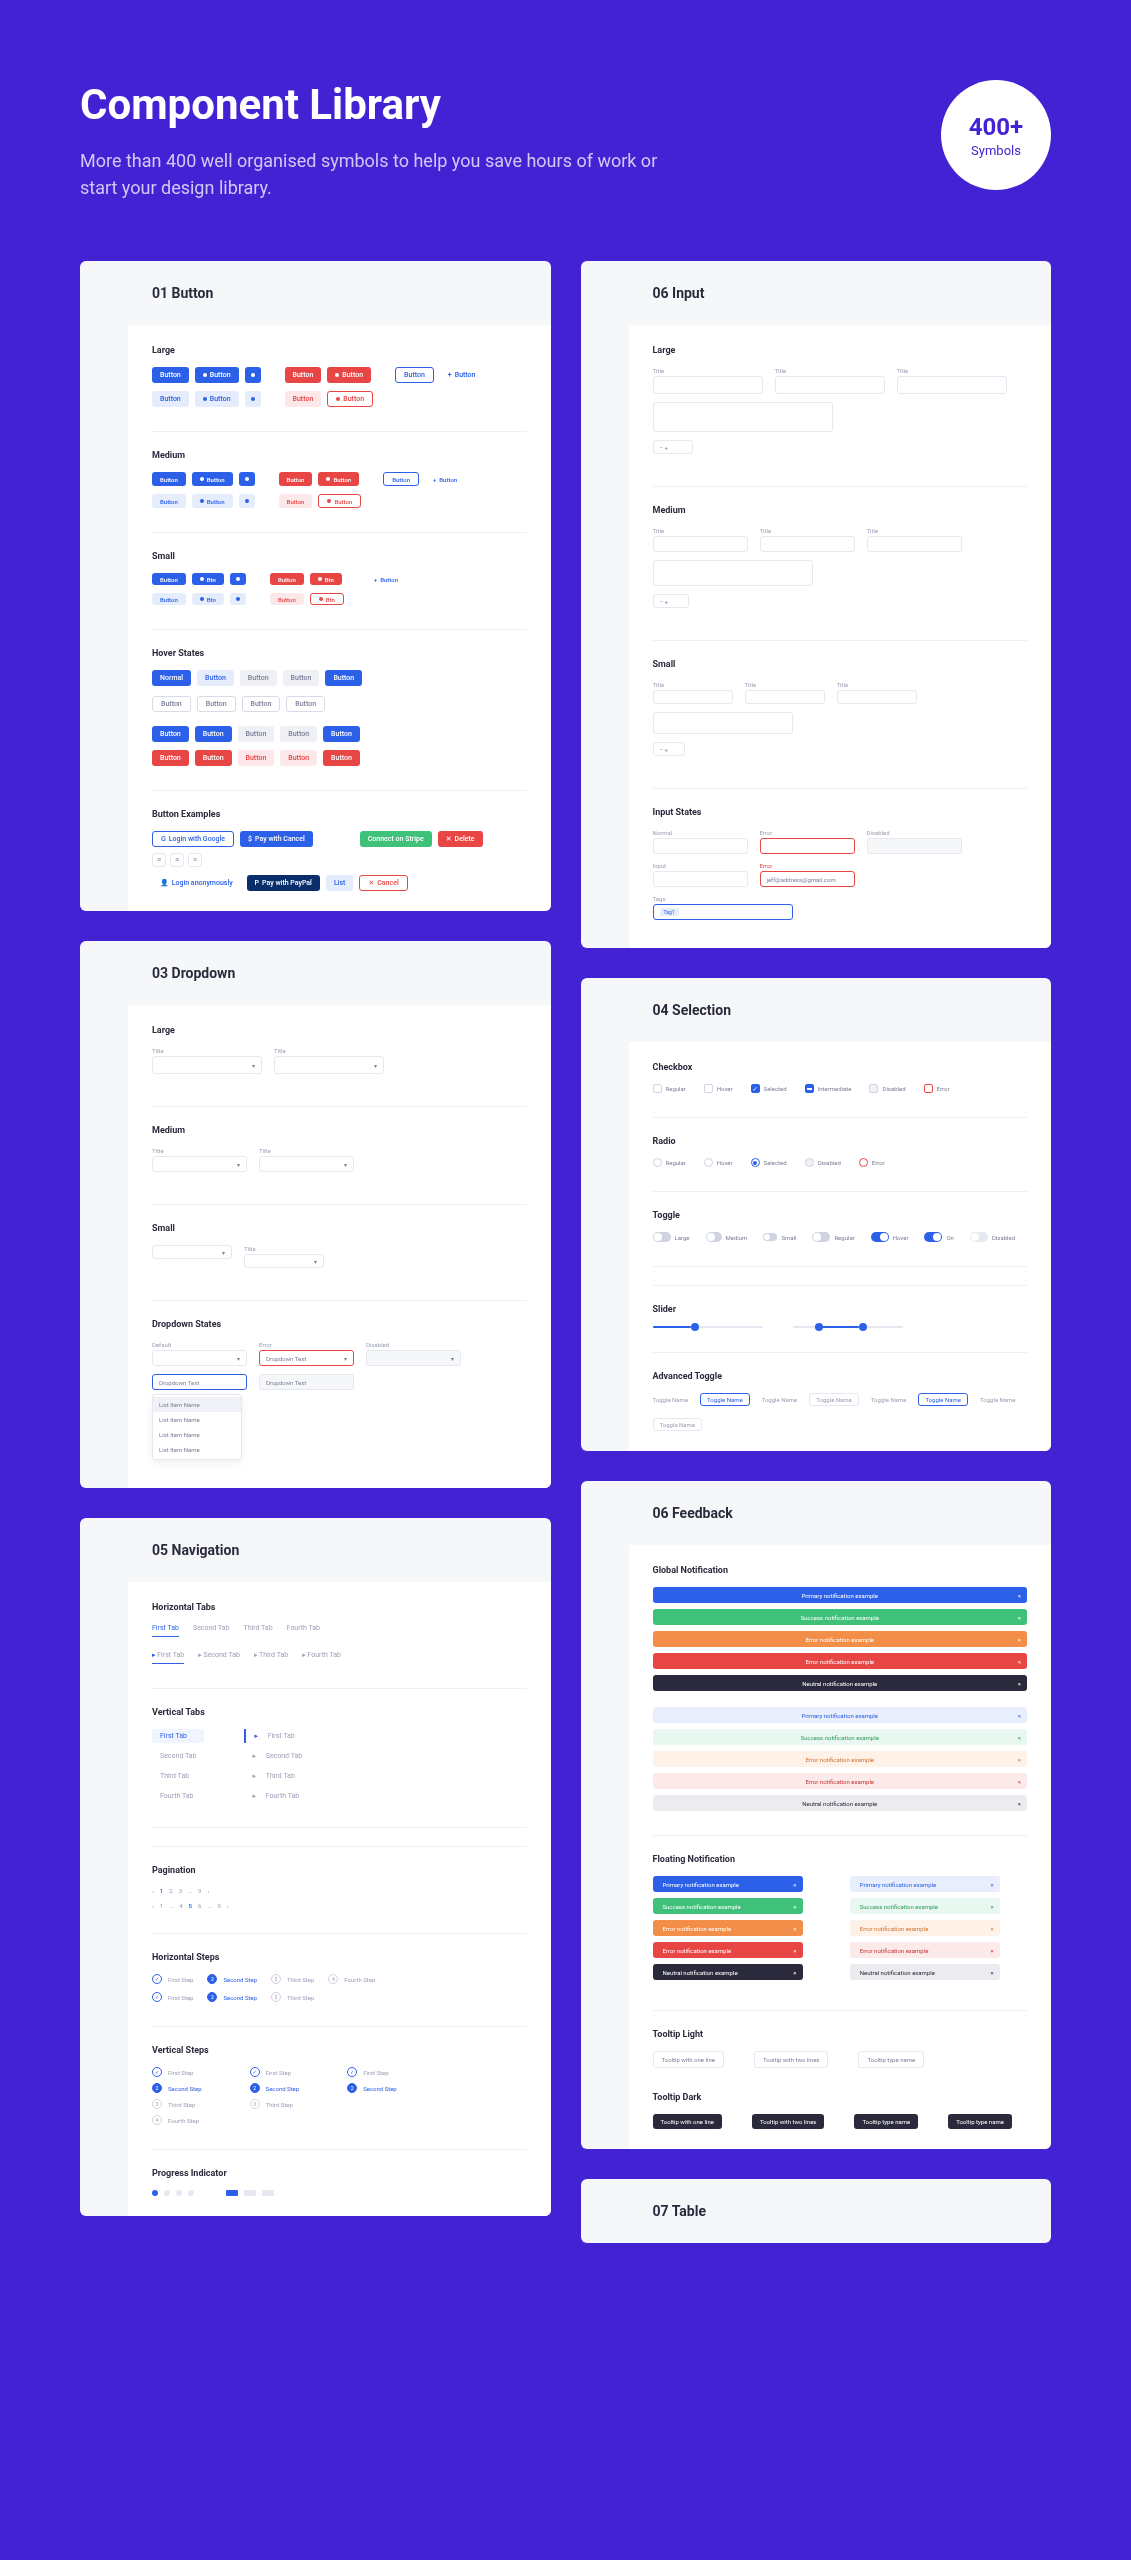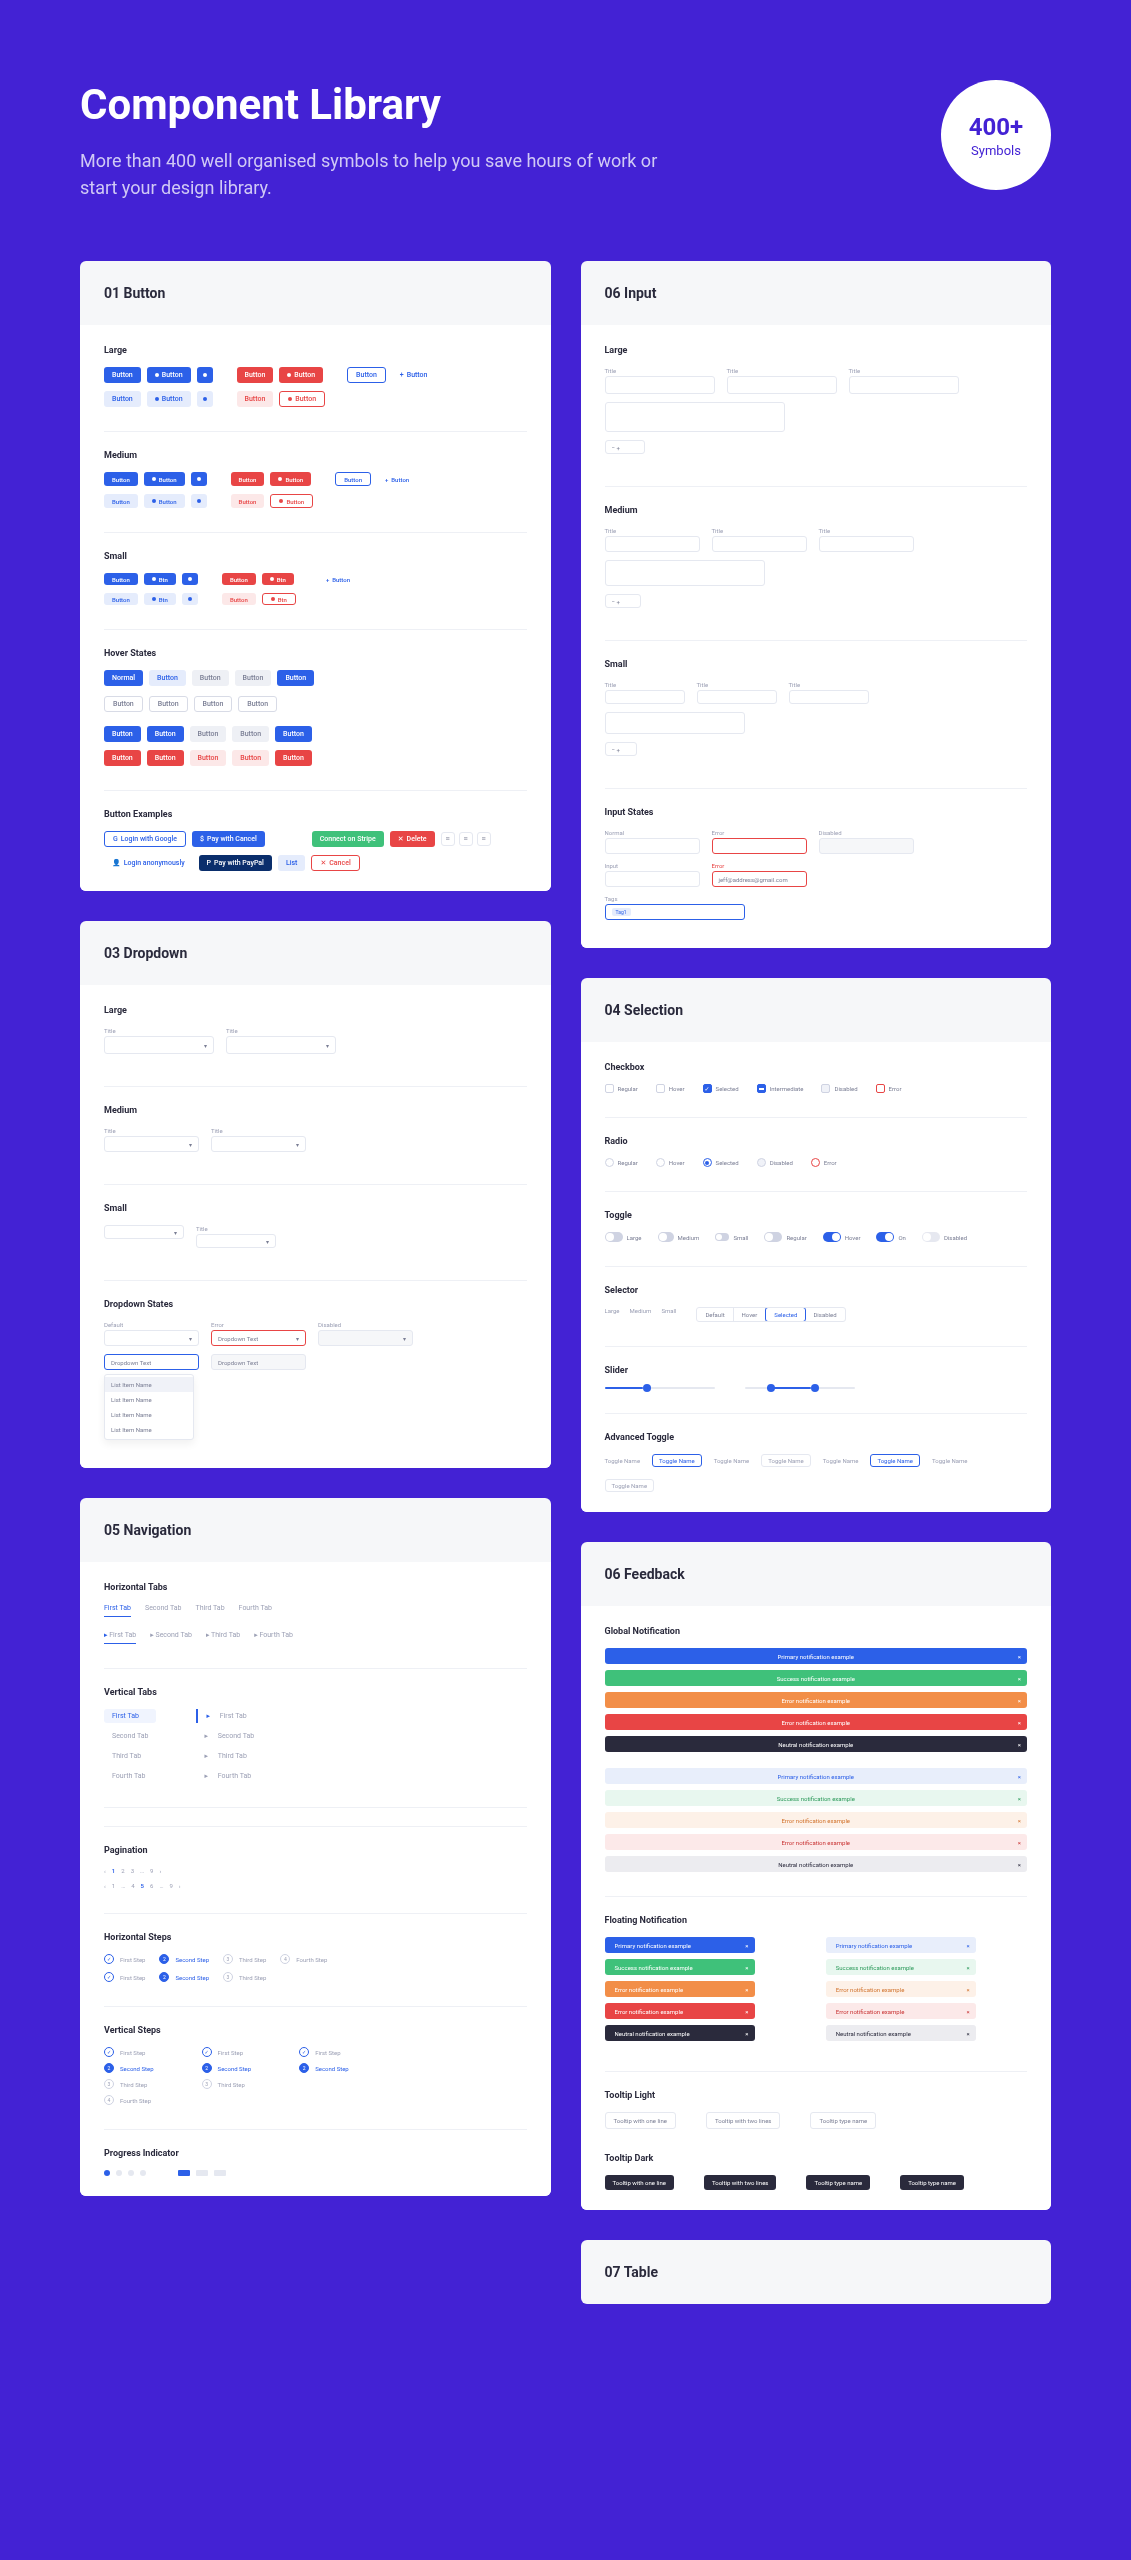--- a/index.html
+++ b/index.html
@@ -12,21 +12,21 @@
 }
 .header { display: flex; justify-content: space-between; align-items: flex-start; margin-bottom: 60px; }
 .header-text { flex: 1; }
 .title { color: #fff; font-size: 42px; font-weight: 700; margin-bottom: 18px; }
 .subtitle { color: #d0c9f5; font-size: 18px; line-height: 1.5; max-width: 580px; }
 .badge-circle { width: 110px; height: 110px; background: #fff; border-radius: 50%; display: flex; flex-direction: column; align-items: center; justify-content: center; color: #4322d4; }
 .badge-num { font-size: 24px; font-weight: 700; }
 .badge-label { font-size: 13px; margin-top: 2px; }
 .cards { display: flex; flex-wrap: wrap; gap: 30px; }
 .column { display: flex; flex-direction: column; gap: 30px; flex: 1; min-width: 440px; }
-.card { background: #f6f7f9; border-radius: 6px; overflow: hidden; }
+.card { background: #f6f7f9; border-radius: 6px; overflow: hidden; padding-left: 48px; }
 .card-title { font-size: 14px; font-weight: 700; padding: 24px; }
 .card-body { background: #fff; padding: 20px 24px; }
 .section { margin-bottom: 24px; }
 .section:last-child { margin-bottom: 0; }
 .section-title { font-size: 9px; font-weight: 700; margin-bottom: 12px; }
 .row { display: flex; flex-wrap: wrap; gap: 6px; align-items: center; margin-bottom: 8px; }
 .row:last-child { margin-bottom: 0; }
 .btn { display: inline-flex; align-items: center; justify-content: center; border-radius: 3px; font-size: 7px; font-weight: 500; padding: 0 8px; height: 16px; gap: 3px; }
 .btn.lg { height: 16px; font-size: 7px; }
 .btn.md { height: 14px; font-size: 6px; }
@@ -775,36 +775,20 @@
                 <span class="toggle on"></span>
                 <span>On</span>
               </div>
             <div class="chk">
                 <span class="toggle" style="opacity:.5"></span>
                 <span>Disabled</span>
               </div>
           </div>
         </div>
         <hr class="hr">
-        <div class="section">
-          <div class="section-title">Selector</div>
-          <div class="row" style="gap:20px">
-            <div class="row" style="gap:10px;font-size:6px;color:#9ca0b5">
-              <span>Large</span>
-              <span>Medium</span>
-              <span>Small</span>
-            </div>
-            <div class="selector">
-              <span>Default</span>
-              <span>Hover</span>
-              <span class="sel">Selected</span>
-              <span>Disabled</span>
-            </div>
-          </div>
-        </div>
         <hr class="hr">
         <div class="section">
           <div class="section-title">Slider</div>
           <div class="row" style="gap:30px">
             <div class="slider-track">
               <div class="slider-fill" style="left:0;width:35%"></div>
               <div class="slider-thumb" style="left:35%"></div>
             </div>
             <div class="slider-track">
               <div class="slider-fill" style="left:20%;width:40%"></div>

